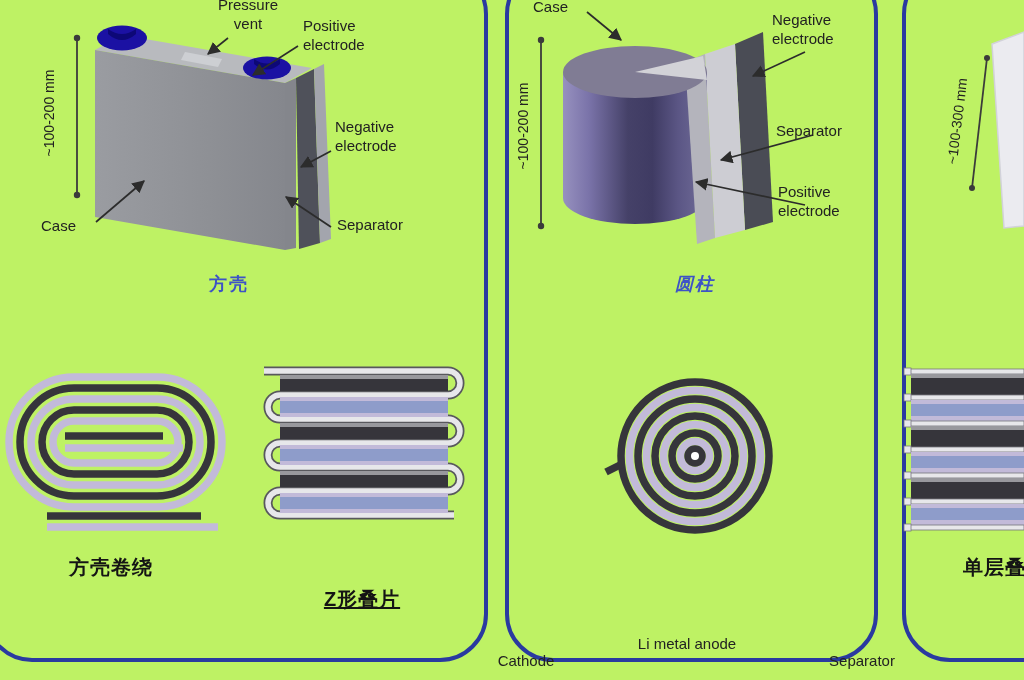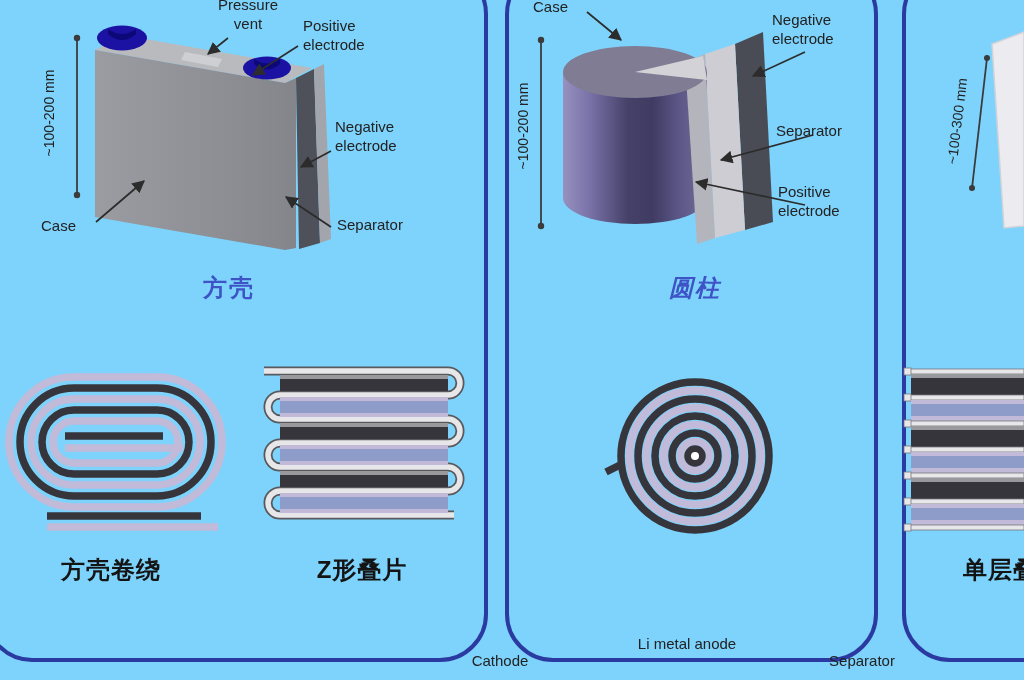--- a/index.html
+++ b/index.html
@@ -1,25 +1,25 @@
 <!DOCTYPE html>
 <html style="--panel-border: #2a3aa0; --title-blue: #3d53c6; --text-dark: #222222; --cn-dark: #141414; --lavender: #c2bad9; --dark-layer: #36353b; --blue-layer: #8e9cca; --sep-light: #e7e7ea; --sep-edge: #58585d; --terminal-blue: #1b11a3; --arrow-color: #2c2c2c;"><head>
 <meta charset="utf-8">
 <style>
   html,body{margin:0;padding:0;background:#fff;}
-  #stage{position:relative;width:1024px;height:680px;overflow:hidden;background:#7dd3fc;
+  #stage{position:relative;width:1024px;height:680px;overflow:hidden;background:#bef264;
          font-family:"Liberation Sans","DejaVu Sans",sans-serif;}
   .panel{position:absolute;border:4px solid var(--panel-border);border-radius:48px;background:transparent;}
   .lbl{position:absolute;font-size:15px;line-height:19px;color:var(--text-dark);}
   .ctr{text-align:center;}
   .rot{position:absolute;font-size:14px;color:var(--text-dark);white-space:nowrap;text-align:center;
        transform:rotate(-90deg);transform-origin:50% 50%;}
   .rot83{transform:rotate(-83deg);}
-  .cn-title{position:absolute;font-size:24px;font-weight:bold;color:var(--title-blue);text-align:center;letter-spacing:2px;}
-  .cn-sub{position:absolute;font-size:24px;font-weight:bold;color:var(--cn-dark);text-align:center;letter-spacing:1px;}
+  .cn-title{position:absolute;font-size:18px;font-weight:bold;color:var(--title-blue);text-align:center;letter-spacing:2px;}
+  .cn-sub{position:absolute;font-size:20px;font-weight:bold;color:var(--cn-dark);text-align:center;letter-spacing:1px;}
   svg{position:absolute;overflow:visible;}
   .f-dark{fill:var(--dark-layer);} .f-lav{fill:var(--lavender);} .f-blue{fill:var(--blue-layer);}
   .s-lav{stroke:var(--lavender);fill:none;} .s-dark{stroke:var(--dark-layer);fill:none;}
   .sw7{stroke-width:7.5;}
   .zsep-o{stroke:var(--sep-edge);stroke-width:9;fill:none;}
   .zsep-i{stroke:var(--sep-light);stroke-width:5.5;fill:none;}
   .arrow{stroke:var(--arrow-color);stroke-width:1.7;fill:none;}
   .dim{stroke:#3b3b3b;stroke-width:1.8;fill:none;}
   .dimdot{fill:#3b3b3b;}
   .sepbar{fill:var(--sep-light);stroke:#77777d;stroke-width:0.8;}
@@ -113,21 +113,21 @@
       <rect class="f-lav" x="28" y="32" width="168" height="20"></rect>
         <rect class="f-blue" x="28" y="36" width="168" height="12"></rect>
       <rect class="f-lav" x="28" y="80" width="168" height="20"></rect>
         <rect class="f-blue" x="28" y="84" width="168" height="12"></rect>
       <rect class="f-lav" x="28" y="128" width="168" height="20"></rect>
         <rect class="f-blue" x="28" y="132" width="168" height="12"></rect>
     </g>
   </svg>
 
   <div class="cn-sub" style="left:31px;top:554px;width:160px;">方壳卷绕</div>
-  <div class="cn-sub" style="left:282px;top:554px;width:160px;">Z形叠片</div>
+  <div class="cn-sub" style="left:282px;top:586px;width:160px;text-decoration:underline;">Z形叠片</div>
 
   <svg style="left:505px;top:0px;" width="380" height="260" viewBox="0 0 380 260">
     <defs>
       <marker id="ah2" viewBox="0 0 10 10" refX="9" refY="5" markerWidth="7.5" markerHeight="7.5" orient="auto">
         <path d="M0 0 L10 5 L0 10 z" fill="#2c2c2c"></path>
       </marker>
       <linearGradient id="cylg" x1="0" y1="0" x2="1" y2="0">
         <stop offset="0" stop-color="#9791bf"></stop>
           <stop offset="0.18" stop-color="#7a73a9"></stop>
         <stop offset="0.45" stop-color="#454168"></stop>
@@ -218,17 +218,17 @@
       <rect class="f-lav" x="9" y="504" width="113" height="21"></rect>
         <rect class="f-blue" x="9" y="508" width="113" height="12"></rect>
       <rect class="sepbar" x="6" y="525" width="116" height="5"></rect>
         <rect class="sepbar" x="2" y="524" width="7" height="7"></rect>
     </g>
   </svg>
 
   <div class="rot rot83" style="left:897px;top:113px;width:120px;">~100-300 mm</div>
   <div class="cn-sub" style="left:963px;top:554px;width:110px;text-align:left;">单层叠片</div>
 
-  <div class="lbl ctr" style="left:455px;top:651px;width:90px;">Cathode</div>
+  <div class="lbl ctr" style="left:481px;top:651px;width:90px;">Cathode</div>
   <div class="lbl ctr" style="left:615px;top:634px;width:144px;">Li metal anode</div>
   <div class="lbl ctr" style="left:812px;top:651px;width:100px;">Separator</div>
 
 </div>
 
 </body></html>

